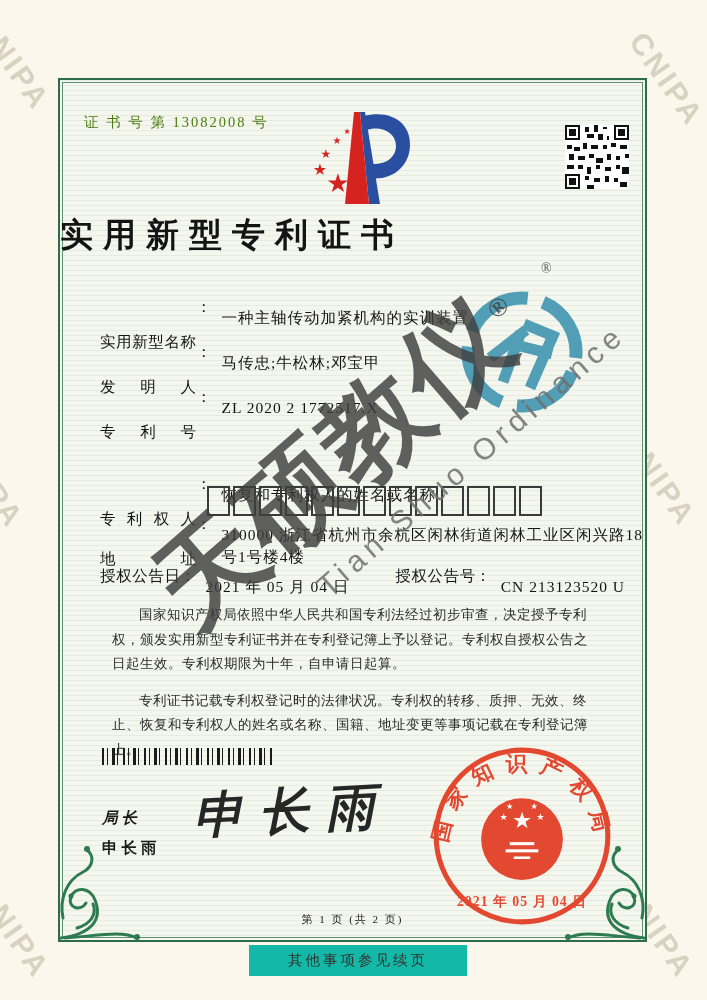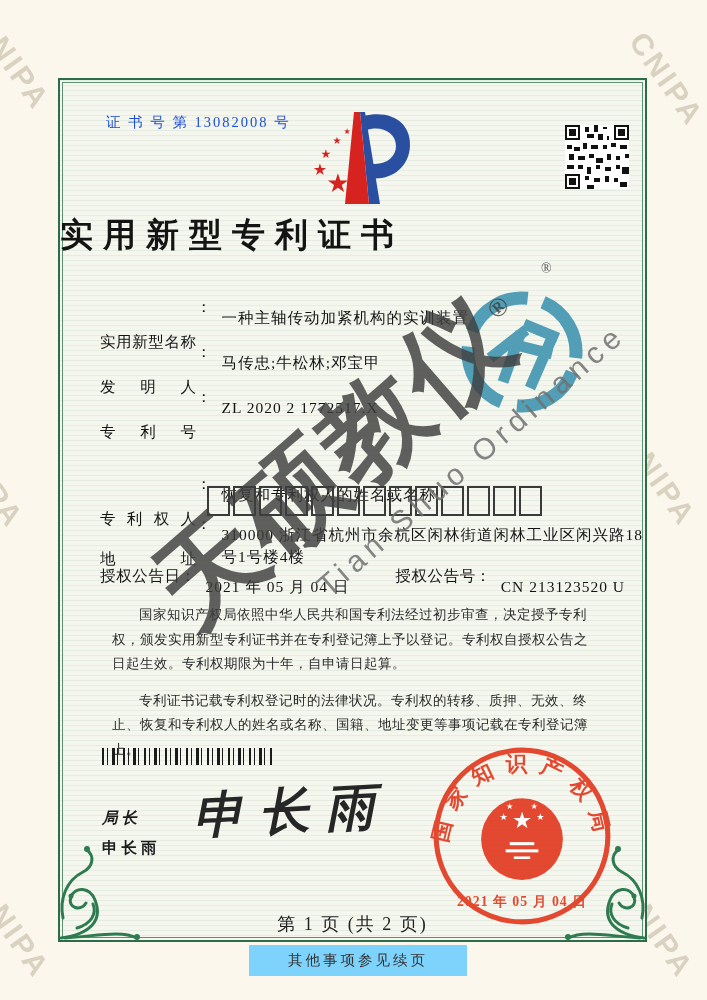--- a/index.html
+++ b/index.html
@@ -9,21 +9,21 @@
   .cnipa{position:absolute;font-family:"Liberation Sans","DejaVu Sans",sans-serif;
          font-weight:bold;font-size:30px;letter-spacing:3px;color:#d9d2c0;
          transform:rotate(55deg);transform-origin:left top;user-select:none;}
   
   .cert{position:absolute;left:58px;top:78px;width:585px;height:860px;
         background:#f5f7ef;border:2px solid #2e6b4a;}
   .cert::before{content:"";position:absolute;inset:2px;border:1px solid #5d8f72;pointer-events:none;}
   .tex{position:absolute;inset:0;
        background:repeating-linear-gradient(180deg,rgba(130,170,140,.14) 0 1px,transparent 1px 5px);
        pointer-events:none;}
-  .certno{position:absolute;left:46px;top:33px;font-size:14.5px;letter-spacing:2px;color:#1d4ed8;}
+  .certno{position:absolute;left:24px;top:33px;font-size:14.5px;letter-spacing:2px;color:#4d7c0f;}
   .logo{position:absolute;left:237px;top:28px;}
   .qr{position:absolute;left:505px;top:45px;}
   .title{position:absolute;left:0;top:133px;width:100%;text-align:left;font-size:33px;
          font-weight:bold;letter-spacing:10px;color:#141414;margin:0;}
   .regmark{position:absolute;left:481px;top:181px;font-size:14px;color:#555;}
   .tslogo{position:absolute;left:398px;top:208px;opacity:.95;}
   .row{position:absolute;left:40px;font-size:15.5px;line-height:1.45;color:#141414;white-space:nowrap;}
   .flabel{display:inline-block;width:96px;text-align:justify;text-align-last:justify;vertical-align:top;margin-top:35px;}
   .fcolon{display:inline-block;margin-right:10px;vertical-align:top;}
   .fvalue{display:inline-block;vertical-align:top;letter-spacing:1px;margin-top:11px;}
@@ -35,33 +35,33 @@
   .paras{position:absolute;left:40px;top:511px;width:512px;font-size:13.5px;line-height:1.82;color:#2b2b2b;}
   .paras p{margin:12px;text-indent:2em;letter-spacing:.5px;}
   .barcode{position:absolute;left:42px;top:668px;width:172px;height:17px;
     background:repeating-linear-gradient(90deg,#1b1b1b 0 2px,transparent 2px 5px,#1b1b1b 5px 6px,
       transparent 6px 10px,#1b1b1b 10px 13px,transparent 13px 15px,#1b1b1b 15px 16px,transparent 16px 21px);}
   .signer-title{position:absolute;left:42px;top:728px;font-size:15.5px;font-weight:bold;letter-spacing:4px;font-style:italic;}
   .signer-name{position:absolute;left:42px;top:758px;font-size:15.5px;font-weight:bold;letter-spacing:4px;}
   .signature{position:absolute;left:133px;top:698px;font-size:50px;font-style:italic;font-weight:bold;
              letter-spacing:16px;color:#262626;transform:rotate(-3deg);white-space:nowrap;}
   .seal{position:absolute;left:370px;top:664px;}
-  .pageinfo{position:absolute;left:0;top:832px;width:100%;text-align:center;font-size:18px;
+  .pageinfo{position:absolute;left:0;top:832px;width:100%;text-align:center;font-size:11px;
             letter-spacing:2px;color:#222;}
   .orn{position:absolute;left:-3px;bottom:-4px;}
   .orn-r{position:absolute;right:-3px;bottom:-4px;transform:scaleX(-1);}
   
   .wm{position:absolute;left:28px;top:380px;width:650px;transform:rotate(-41deg);
       transform-origin:center;text-align:center;pointer-events:none;z-index:6;}
   .wm-cn{font-size:106px;font-weight:bold;color:rgba(62,62,62,.82);letter-spacing:2px;
          font-family:"Liberation Serif","DejaVu Serif",serif;white-space:nowrap;}
   .wm-reg{font-size:26px;vertical-align:super;color:rgba(62,62,62,.8);}
   .wm-en{font-size:30px;color:rgba(112,112,112,.85);letter-spacing:6px;margin-top:0;
          transform:translateX(95px);font-family:"Liberation Sans","DejaVu Sans",sans-serif;}
-  .footnote{position:absolute;left:249px;top:945px;width:218px;height:31px;background:#7dd3fc;
+  .footnote{position:absolute;left:249px;top:945px;width:218px;height:31px;background:#14b8a6;
             text-align:center;line-height:31px;font-size:14.5px;letter-spacing:3px;color:#333;}
 </style>
 </head>
 <body>
 
 <div class="page">
 
   <span class="cnipa" style="left:-4px;top:10px">CNIPA</span>
   <span class="cnipa" style="left:-30px;top:428px">CNIPA</span>
   <span class="cnipa" style="left:-4px;top:878px">CNIPA</span>

